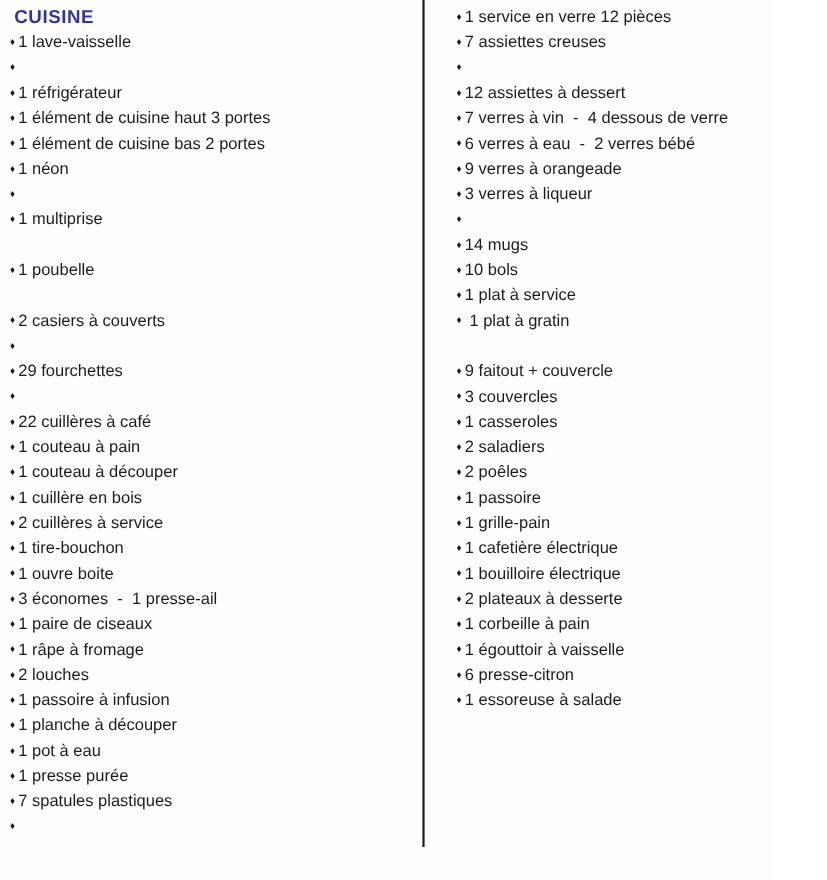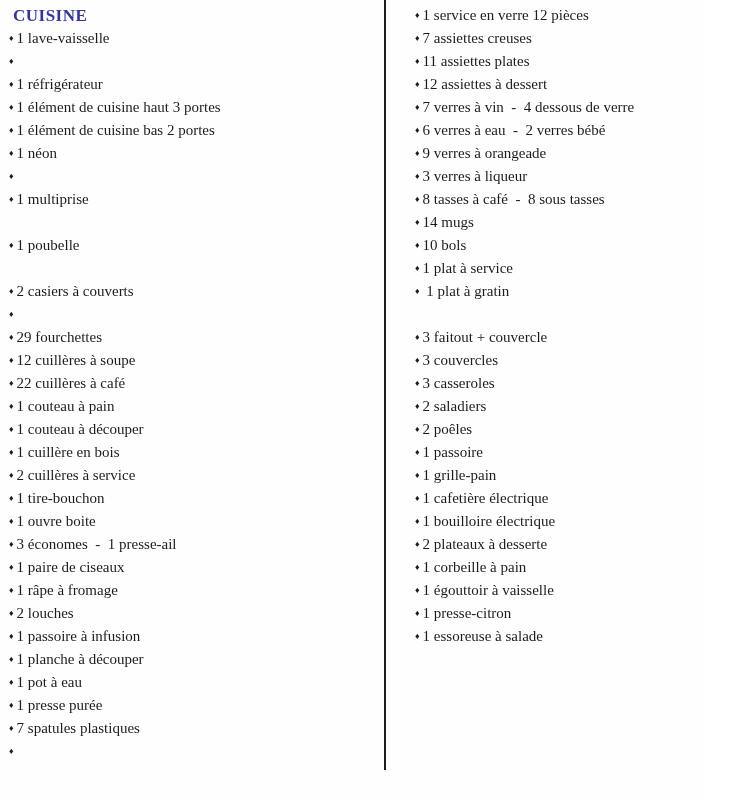--- a/index.html
+++ b/index.html
@@ -1,21 +1,21 @@
 <!DOCTYPE html>
 <html style="--title: #3333a3; --text: #1c1c1c; --divider: #1d1d1d; --background: #fefefe;"><head>
 <meta charset="utf-8">
 <style>
   html, body { margin: 0; padding: 0; }
   .page {
     position: relative;
     width: 704px;
     height: 800px;
     background: var(--background, #fefefe);
-    font-family: Liberation Serif, serif;
+    font-family: Liberation Sans, sans-serif;
     color: var(--text, #1c1c1c);
     overflow: hidden;
   }
   .col { position: absolute; top: 4px; }
   .col-left  { left: 9px;   width: 372px; }
   .col-right { left: 415px; width: 334px; }
   .title {
     height: 23px;
     line-height: 23px;
     font-weight: bold;
@@ -120,21 +120,20 @@
           <span class="bullet">♦</span>
         </div>
 
         <div class="line">
           <span class="bullet">♦</span>
           <span class="text">29 fourchettes</span>
         </div>
 
         <div class="line">
           <span class="bullet">♦</span>
-          <span class="text">12 cuillères à soupe</span>
         </div>
 
         <div class="line">
           <span class="bullet">♦</span>
           <span class="text">22 cuillères à café</span>
         </div>
 
         <div class="line">
           <span class="bullet">♦</span>
           <span class="text">1 couteau à pain</span>
@@ -226,21 +225,20 @@
           <span class="text">1 service en verre 12 pièces</span>
         </div>
 
         <div class="line">
           <span class="bullet">♦</span>
           <span class="text">7 assiettes creuses</span>
         </div>
 
         <div class="line">
           <span class="bullet">♦</span>
-          <span class="text">11 assiettes plates</span>
         </div>
 
         <div class="line">
           <span class="bullet">♦</span>
           <span class="text">12 assiettes à dessert</span>
         </div>
 
         <div class="line">
           <span class="bullet">♦</span>
           <span class="text">7 verres à vin  -  4 dessous de verre</span>
@@ -256,21 +254,20 @@
           <span class="text">9 verres à orangeade</span>
         </div>
 
         <div class="line">
           <span class="bullet">♦</span>
           <span class="text">3 verres à liqueur</span>
         </div>
 
         <div class="line">
           <span class="bullet">♦</span>
-          <span class="text">8 tasses à café  -  8 sous tasses</span>
         </div>
 
         <div class="line">
           <span class="bullet">♦</span>
           <span class="text">14 mugs</span>
         </div>
 
         <div class="line">
           <span class="bullet">♦</span>
           <span class="text">10 bols</span>
@@ -286,31 +283,31 @@
           <span class="text"> 1 plat à gratin</span>
         </div>
 
         <div class="line blank">
           <span class="bullet"></span>
           <span class="text"></span>
         </div>
 
         <div class="line">
           <span class="bullet">♦</span>
-          <span class="text">3 faitout + couvercle</span>
+          <span class="text">9 faitout + couvercle</span>
         </div>
 
         <div class="line">
           <span class="bullet">♦</span>
           <span class="text">3 couvercles</span>
         </div>
 
         <div class="line">
           <span class="bullet">♦</span>
-          <span class="text">3 casseroles</span>
+          <span class="text">1 casseroles</span>
         </div>
 
         <div class="line">
           <span class="bullet">♦</span>
           <span class="text">2 saladiers</span>
         </div>
 
         <div class="line">
           <span class="bullet">♦</span>
           <span class="text">2 poêles</span>
@@ -346,21 +343,21 @@
           <span class="text">1 corbeille à pain</span>
         </div>
 
         <div class="line">
           <span class="bullet">♦</span>
           <span class="text">1 égouttoir à vaisselle</span>
         </div>
 
         <div class="line">
           <span class="bullet">♦</span>
-          <span class="text">1 presse-citron</span>
+          <span class="text">6 presse-citron</span>
         </div>
 
         <div class="line">
           <span class="bullet">♦</span>
           <span class="text">1 essoreuse à salade</span>
         </div>
       </div>
   </div>
 
 </div>

